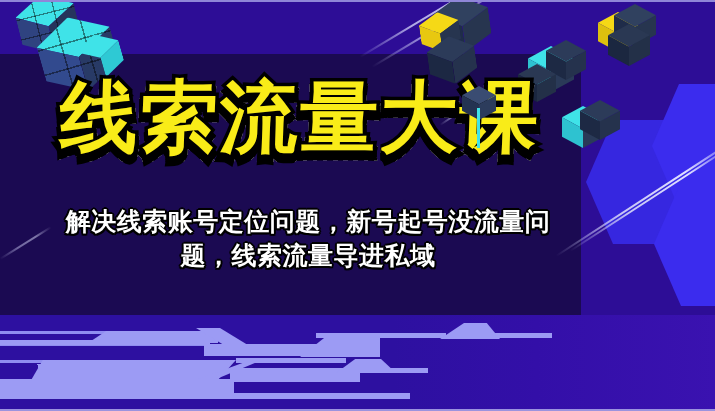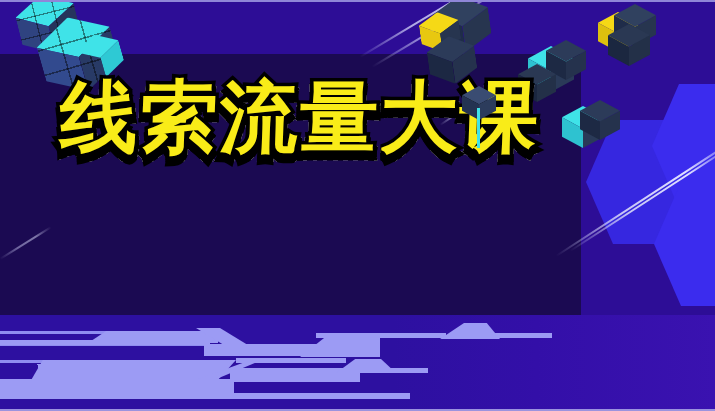--- a/index.html
+++ b/index.html
@@ -289,17 +289,18 @@
   <div style="position:absolute; left:477px; top:108px; width:3px; height:40px; background:#3fe3e8; z-index:8;"></div>
 
   <div class="title-shadow">
     <span class="title">线索流量大课</span>
   </div>
 
   <div class="title-wrap">
     <span class="title">线索流量大课</span>
   </div>
 
+  <div class="subtitle">解决线索账号定位问题，新号起号没流量问题，线索流量导进私域</div>
 
   <div class="top-edge-line"></div>
   <div class="bottom-edge-line"></div>
 
 </div>
 
 </body></html>

